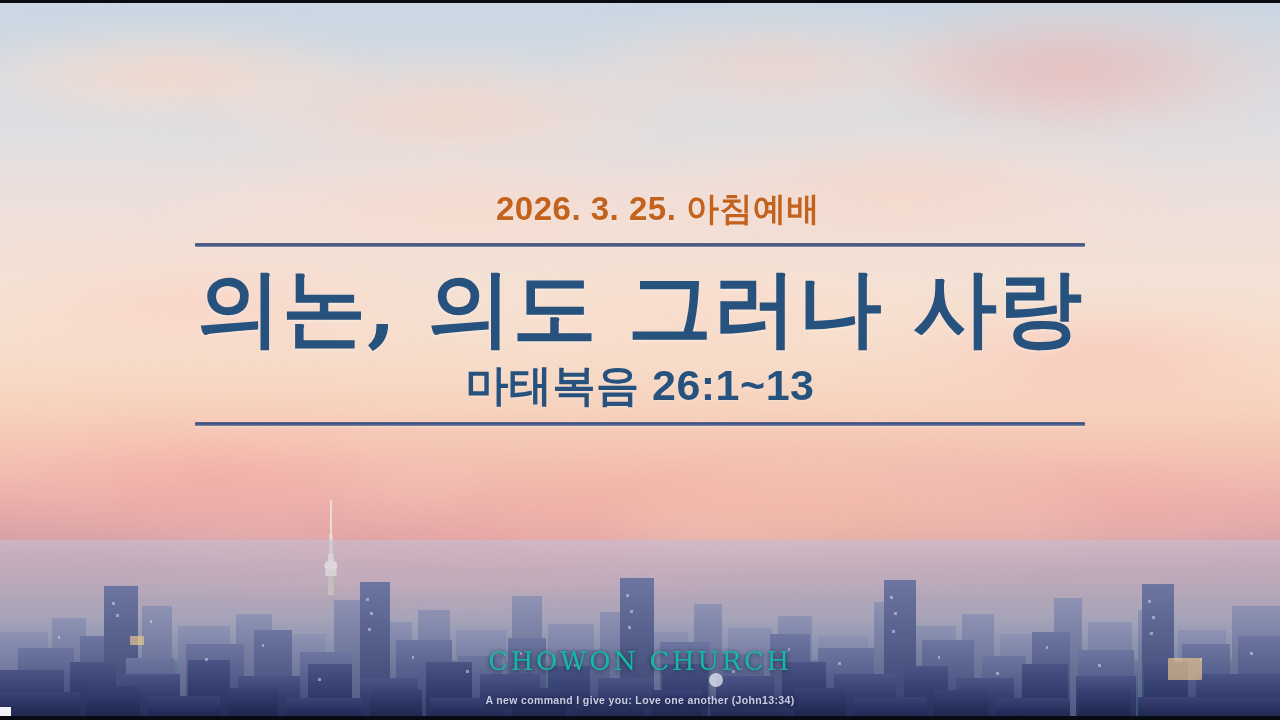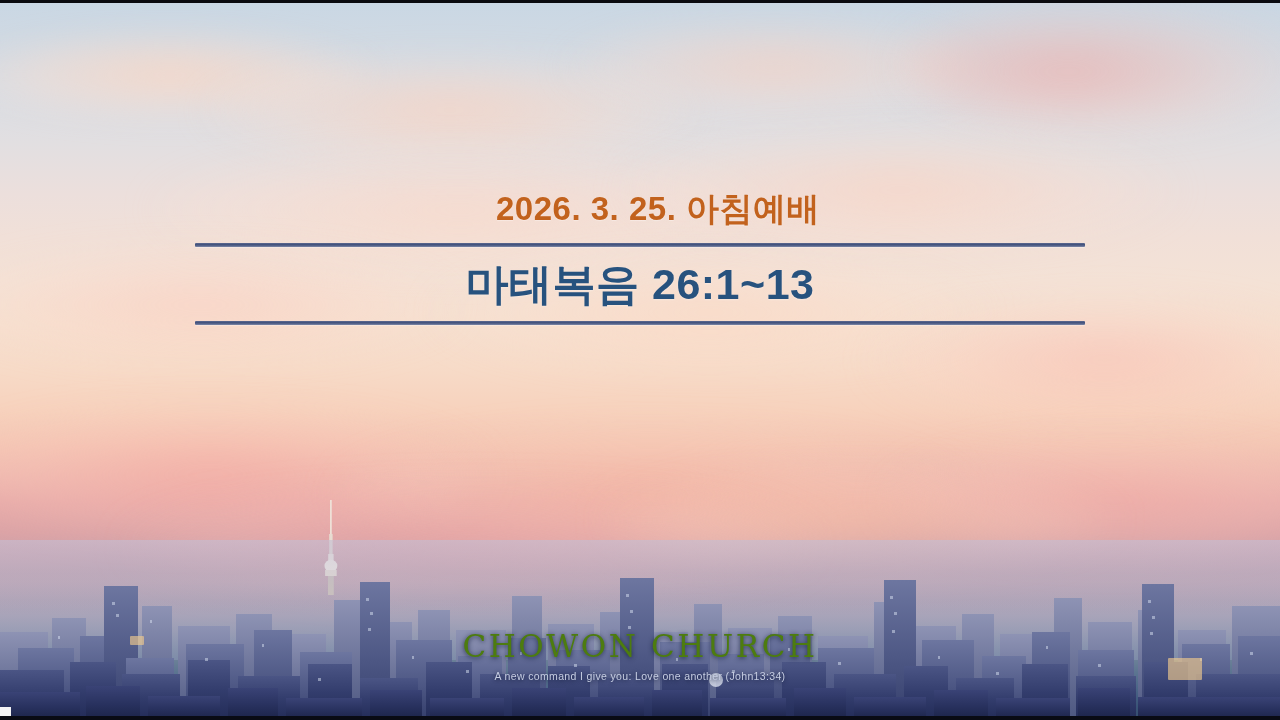--- a/index.html
+++ b/index.html
@@ -201,30 +201,30 @@
   
   .brand {
     position: absolute;
     left: 0; right: 0;
     top: 628px;
     text-align: center;
     pointer-events: none;
   }
   .brand-name {
     font-family: "DejaVu Serif", "Liberation Serif", serif;
-    font-size: 31px;
+    font-size: 26px;
     font-weight: 400;
     letter-spacing: 2.6px;
-    color: #4d7c0f;
-    margin: 0;
+    color: #14b8a6;
+    margin: 18px;
     text-shadow: 0 1px 5px rgba(20,30,60,.85);
   }
   .brand-tagline {
     font-size: 10.5px;
-    font-weight: 400;
+    font-weight: 700;
     letter-spacing: .35px;
     color: #c6cde2;
     margin: 6px 0 0 0;
     text-shadow: 0 1px 4px rgba(18,26,54,.9);
   }
 
   
   .edge-top {
     position: absolute; left: 0; right: 0; top: 0; height: 3px;
     background: #0a0a0f;
@@ -442,20 +442,21 @@
       <circle cx="716" cy="140" r="7" fill="#e9eef8" opacity=".72"></circle>
     </svg>
   </div>
 
   <div class="title-block">
 
     <p class="service-date">2026. 3. 25. 아침예배</p>
 
     <div class="rule rule-top"></div>
 
+    <h1 class="sermon-title">의논, 의도 그러나 사랑</h1>
 
     <p class="scripture">마태복음 26:1~13</p>
 
     <div class="rule rule-bottom"></div>
   </div>
 
   <div class="brand">
     <p class="brand-name">CHOWON CHURCH</p>
     <p class="brand-tagline">A new command I give you: Love one another (John13:34)</p>
   </div>

